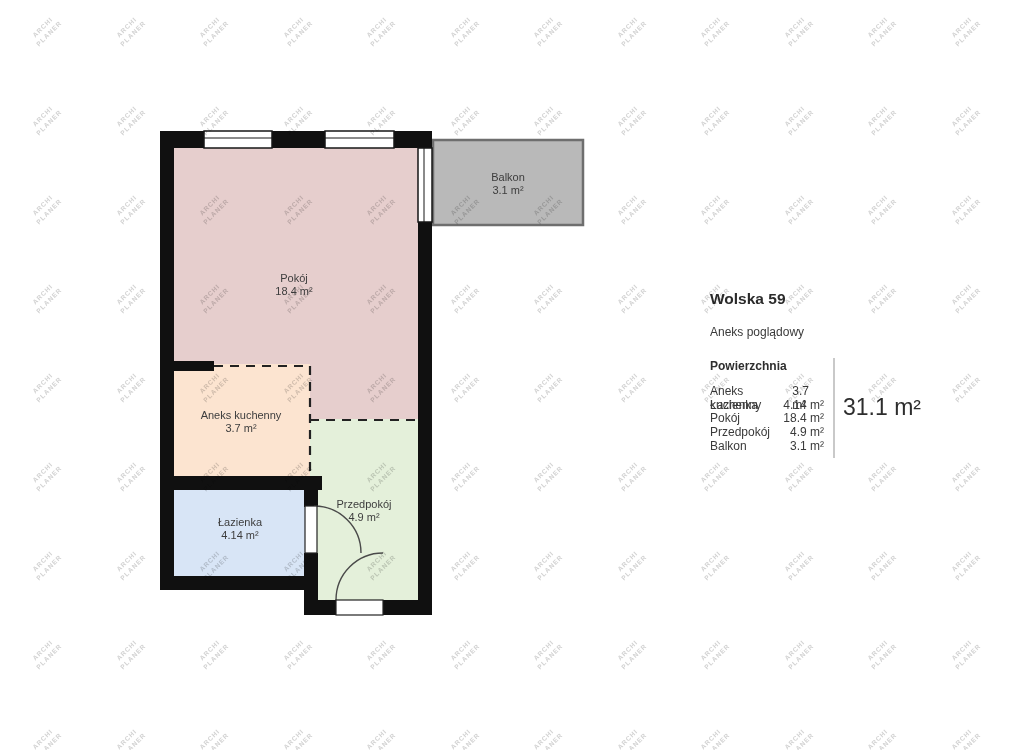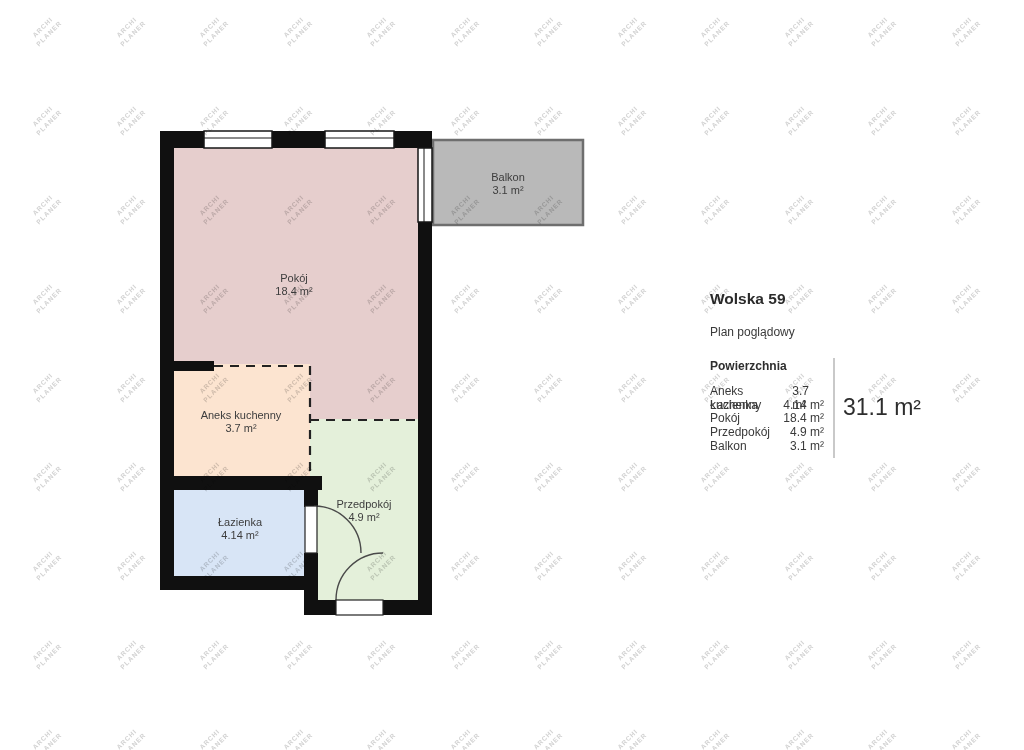--- a/index.html
+++ b/index.html
@@ -89,21 +89,21 @@
 
     <text class="room-label" x="240" y="526">Łazienka</text>
     <text class="room-label" x="240" y="539">4.14 m²</text>
 
     <text class="room-label" x="364" y="508">Przedpokój</text>
     <text class="room-label" x="364" y="521">4.9 m²</text>
   </svg>
 
   
   <div class="panel-el panel-title">Wolska 59</div>
-  <div class="panel-el panel-sub">Plan poglądowy</div>
+  <div class="panel-el panel-sub">Aneks poglądowy</div>
   <div class="panel-el panel-heading">Powierzchnia</div>
 
   <div class="panel-el panel-rows">
     <div class="panel-row">
       <span>Aneks kuchenny</span>
       <span>3.7 m²</span>
     </div>
     <div class="panel-row">
       <span>Łazienka</span>
       <span>4.14 m²</span>

